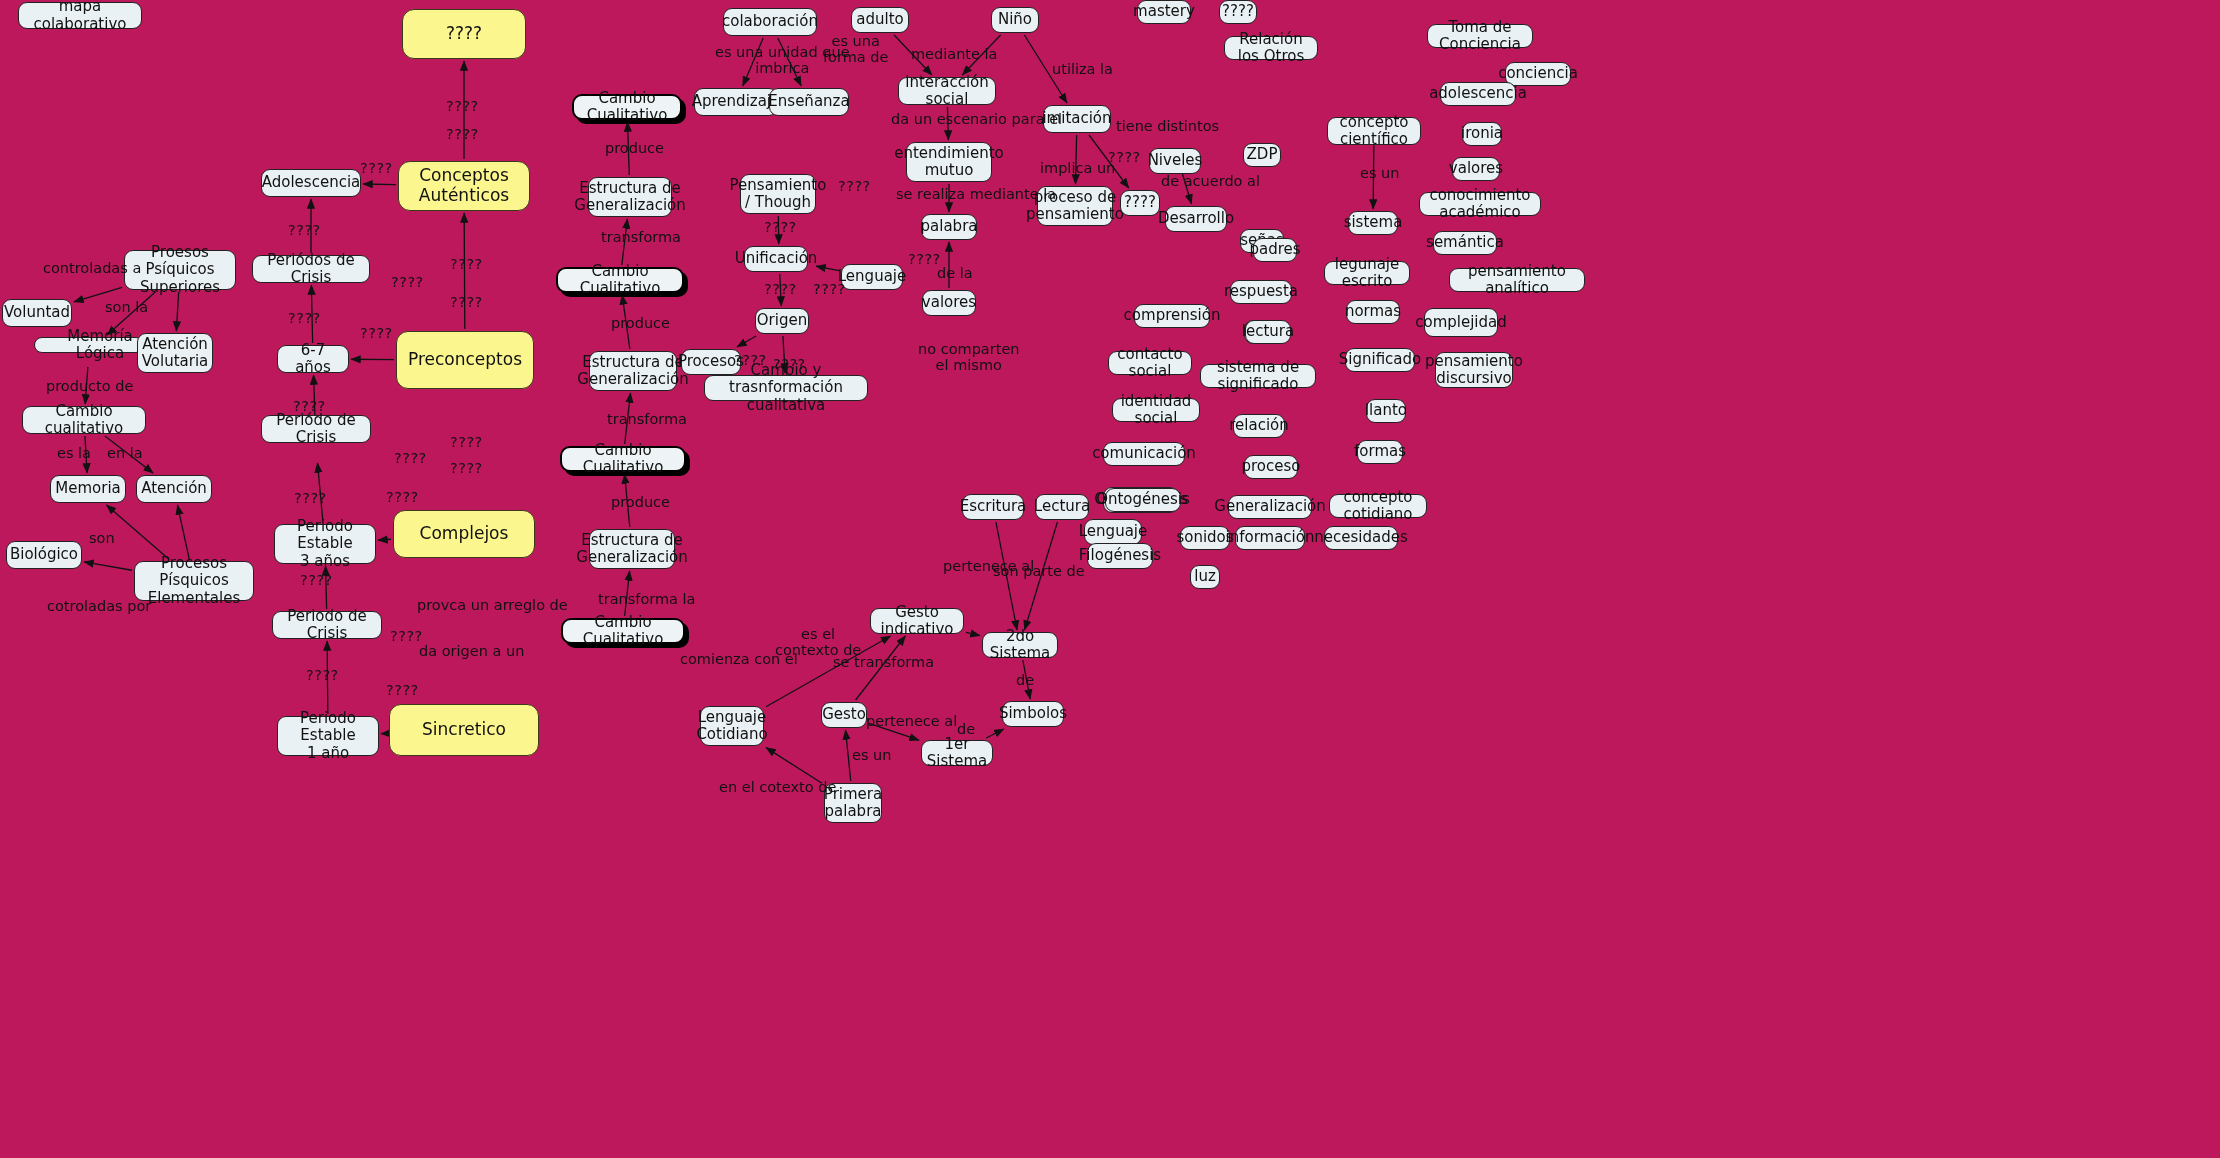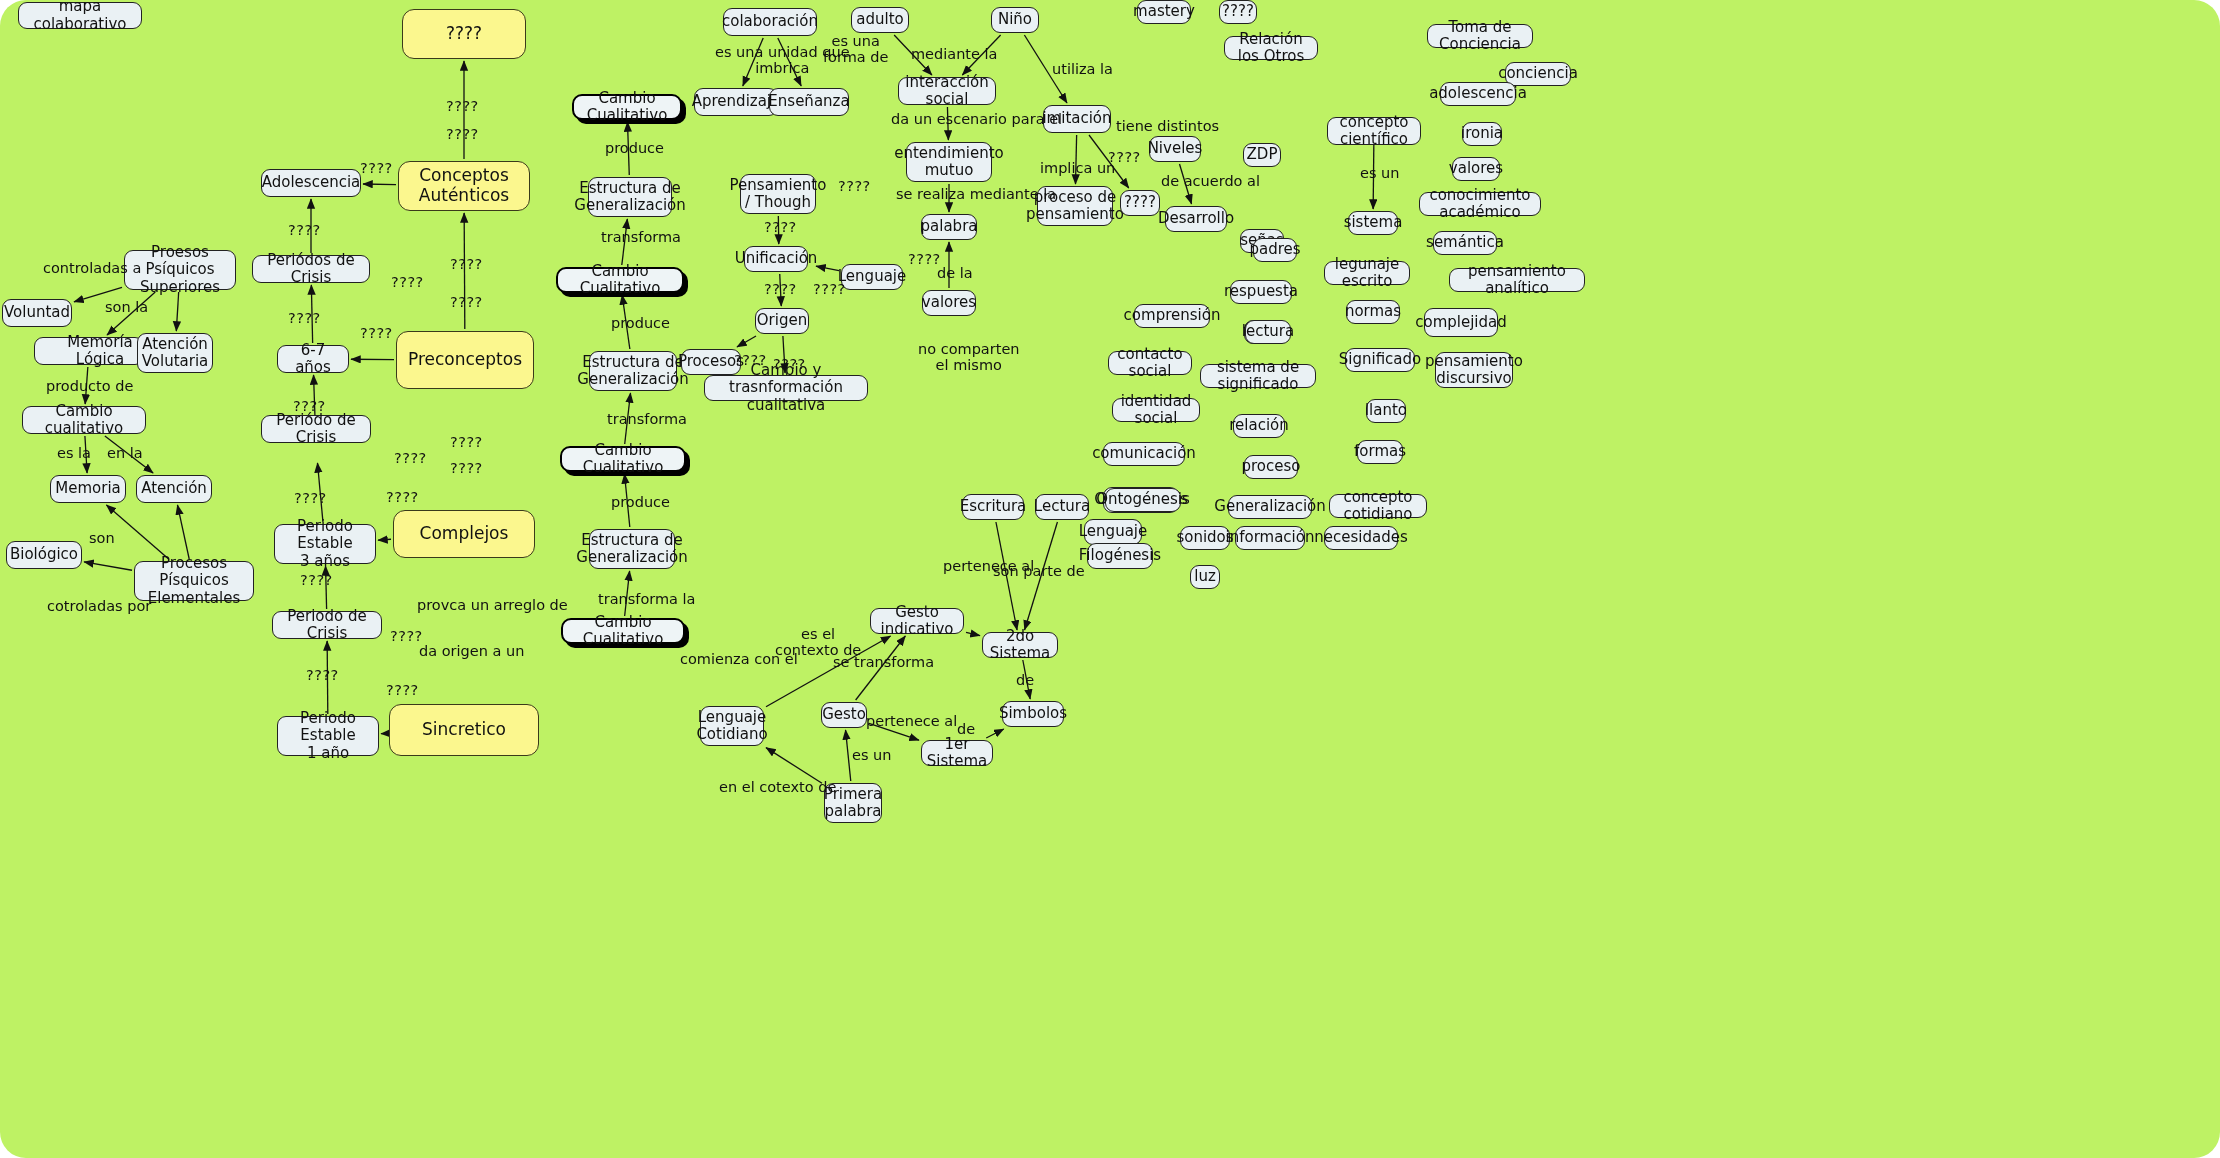--- a/index.html
+++ b/index.html
@@ -1,17 +1,17 @@
 <!DOCTYPE html>
 <html><head>
 <meta charset="utf-8">
 <style>
   html,body{margin:0;padding:0;background:#ffffff;}
-  #canvas{position:relative;width:2220px;height:1158px;background:#bef264;
-          font-family:"DejaVu Sans","Liberation Sans",sans-serif;overflow:hidden;border-radius:26px;}
+  #canvas{position:relative;width:2220px;height:1158px;background:#be185d;
+          font-family:"DejaVu Sans","Liberation Sans",sans-serif;overflow:hidden;}
   svg#edges{position:absolute;left:0;top:0;width:2220px;height:1158px;pointer-events:none;}
 
   .node{position:absolute;box-sizing:border-box;
         display:flex;align-items:center;justify-content:center;text-align:center;
         border:1px solid #222;border-radius:9px;background:#eaf1f4;
         color:#111;font-size:15px;line-height:1.15;padding:3px 8px;white-space:pre-line;}
   .node.concept{background:#eaf1f4;}
   .node.yellow{background:#fbf78e;border:1px solid #3a3a1a;border-radius:12px;font-size:17px;}
   .node.shadow{background:#eef4f6;border:2px solid #000;border-radius:10px;font-size:15px;
                box-shadow:4px 4px 0 #000;}
@@ -84,21 +84,21 @@
         <line x1="822" y1="783.2727272727273" x2="766" y2="747.6363636363636" marker-end="url(#arrow)"></line>
         <line x1="766" y1="706.7027027027027" x2="890.5714285714286" y2="636" marker-end="url(#arrow)"></line>
         <line x1="1373.8510638297873" y1="143" x2="1373.1489361702127" y2="209" marker-end="url(#arrow)"></line>
       </g>
   </svg>
   <div id="node-layer">
       <div class="node concept" style="left: 18px; top: 2px; width: 124px; height: 27px;">mapa colaborativo</div>
       <div class="node concept" style="left: 2px; top: 299px; width: 70px; height: 28px;">Voluntad</div>
       <div class="node concept" style="left: 124px; top: 250px; width: 112px; height: 40px;">Proesos Psíquicos
 Superiores</div>
-      <div class="node concept" style="left: 34px; top: 337px; width: 110px; height: 28px; padding-left: 30px;">Memoría Lógica</div>
+      <div class="node concept" style="left: 34px; top: 337px; width: 110px; height: 16px; padding-left: 30px;">Memoría Lógica</div>
       <div class="node concept" style="left: 137px; top: 333px; width: 76px; height: 40px;">Atención
 Volutaria</div>
       <div class="node concept" style="left: 22px; top: 406px; width: 124px; height: 28px;">Cambio cualitativo</div>
       <div class="node concept" style="left: 50px; top: 475px; width: 76px; height: 28px;">Memoria</div>
       <div class="node concept" style="left: 136px; top: 475px; width: 76px; height: 28px;">Atención</div>
       <div class="node concept" style="left: 6px; top: 541px; width: 76px; height: 28px;">Biológico</div>
       <div class="node concept" style="left: 134px; top: 561px; width: 120px; height: 40px;">Procesos Písquicos
 Elementales</div>
       <div class="node yellow" style="left: 402px; top: 9px; width: 124px; height: 50px;">????</div>
       <div class="node concept" style="left: 261px; top: 169px; width: 100px; height: 28px;">Adolescencia</div>
@@ -137,21 +137,21 @@
       <div class="node concept" style="left: 841px; top: 264px; width: 62px; height: 26px;">Lenguaje</div>
       <div class="node concept" style="left: 740px; top: 174px; width: 76px; height: 40px;">Pensamiento
 / Though</div>
       <div class="node concept" style="left: 744px; top: 246px; width: 64px; height: 26px;">Unificación</div>
       <div class="node concept" style="left: 755px; top: 308px; width: 54px; height: 26px;">Origen</div>
       <div class="node concept" style="left: 681px; top: 349px; width: 60px; height: 26px;">Procesos</div>
       <div class="node concept" style="left: 704px; top: 375px; width: 164px; height: 26px;">Cambio y trasnformación cualitativa</div>
       <div class="node concept" style="left: 1043px; top: 105px; width: 68px; height: 28px;">imitación</div>
       <div class="node concept" style="left: 1037px; top: 186px; width: 76px; height: 40px;">proceso de
 pensamiento</div>
-      <div class="node concept" style="left: 1149px; top: 136px; width: 52px; height: 26px;">Niveles</div>
+      <div class="node concept" style="left: 1149px; top: 148px; width: 52px; height: 26px;">Niveles</div>
       <div class="node concept" style="left: 1120px; top: 190px; width: 40px; height: 26px;">????</div>
       <div class="node concept" style="left: 1165px; top: 206px; width: 62px; height: 26px;">Desarrollo</div>
       <div class="node concept" style="left: 962px; top: 494px; width: 62px; height: 26px;">Escritura</div>
       <div class="node concept" style="left: 1035px; top: 494px; width: 54px; height: 26px;">Lectura</div>
       <div class="node concept" style="left: 982px; top: 632px; width: 76px; height: 26px;">2do Sistema</div>
       <div class="node concept" style="left: 1002px; top: 701px; width: 62px; height: 26px;">Simbolos</div>
       <div class="node concept" style="left: 921px; top: 740px; width: 72px; height: 26px;">1er Sistema</div>
       <div class="node concept" style="left: 870px; top: 608px; width: 94px; height: 26px;">Gesto indicativo</div>
       <div class="node concept" style="left: 821px; top: 702px; width: 46px; height: 26px;">Gesto</div>
       <div class="node concept" style="left: 700px; top: 706px; width: 64px; height: 40px;">Lenguaje

